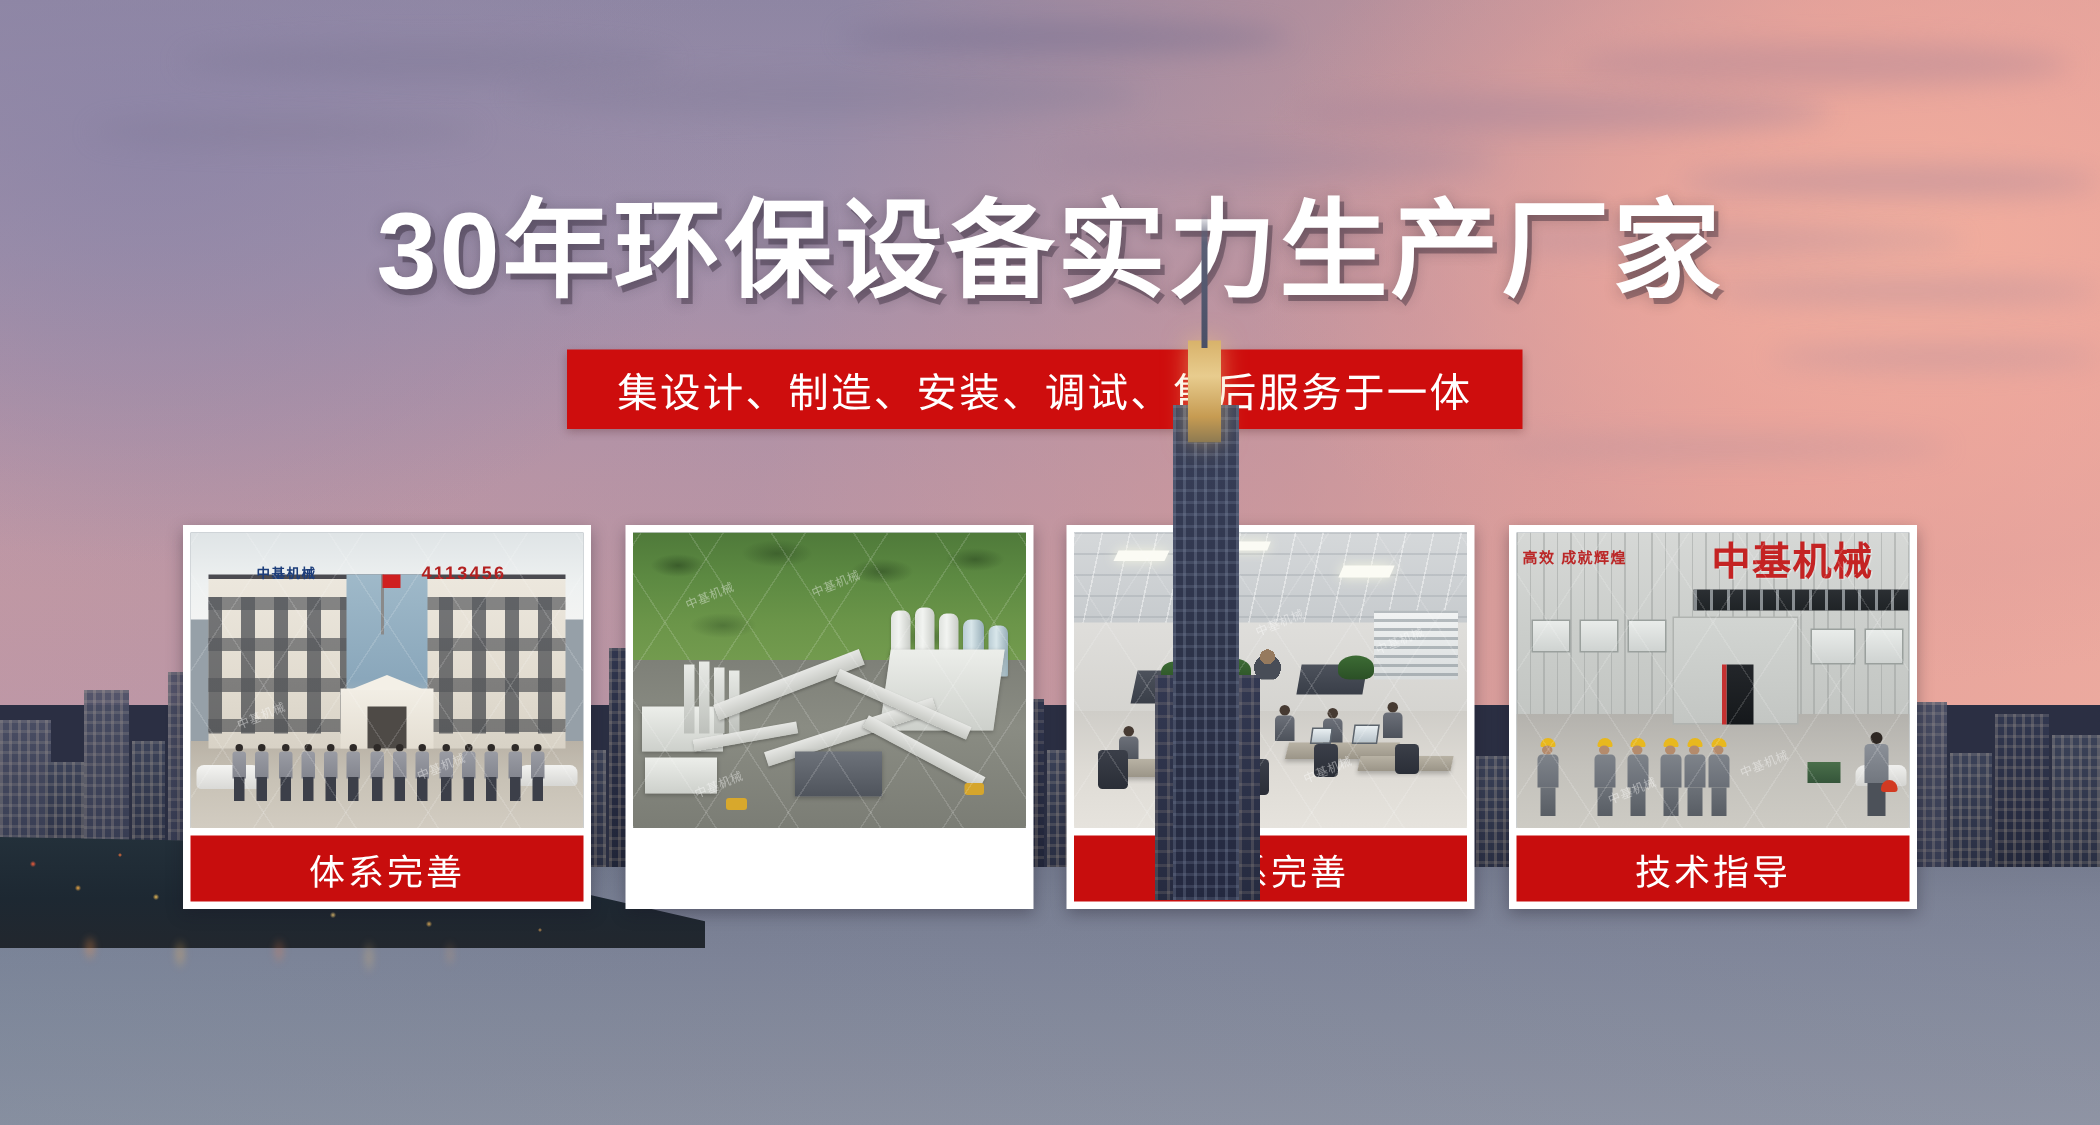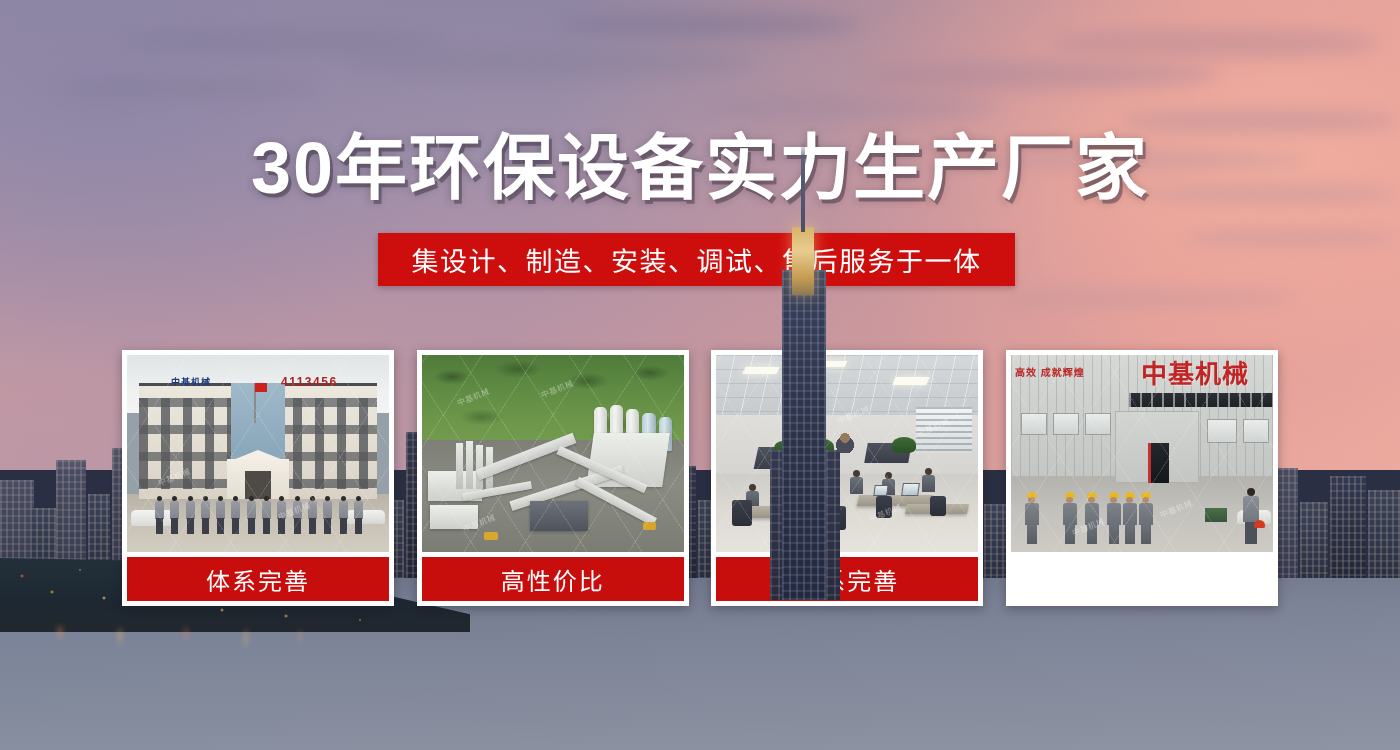--- a/index.html
+++ b/index.html
@@ -664,23 +664,20 @@
         <div class="p2-belt p2-b3"></div>
         <div class="p2-belt p2-b4"></div>
         <div class="p2-shed p2-s2"></div>
         <div class="p2-yellow1"></div>
         <div class="p2-yellow2"></div>
         <div class="mesh"></div>
         <span class="wm" style="left:34px; top:36px;">中基机械</span>
         <span class="wm" style="left:118px; top:28px;">中基机械</span>
         <span class="wm" style="left:40px; top:162px;">中基机械</span>
       </div>
-      <div class="card-caption">
-        <span>高性价比</span>
-      </div>
     </div>
 
     <div class="card">
       <div class="card-photo">
         <div class="p3-ceiling"></div>
         <div class="p3-light p3-l1"></div>
         <div class="p3-light p3-l2"></div>
         <div class="p3-light p3-l3"></div>
         <div class="p3-wall"></div>
         <div class="p3-floor"></div>
@@ -789,16 +786,19 @@
         <div class="p4-mgr">
             <span class="head"></span>
             <span class="torso"></span>
             <span class="legs"></span>
           </div>
         <div class="p4-helmet"></div>
         <div class="mesh"></div>
         <span class="wm" style="left:148px; top:148px;">中基机械</span>
         <span class="wm" style="left:60px; top:166px;">中基机械</span>
       </div>
+      <div class="card-caption">
+        <span>技术指导</span>
+      </div>
     </div>
 
   </div>
 </div>
 
 </body></html>

